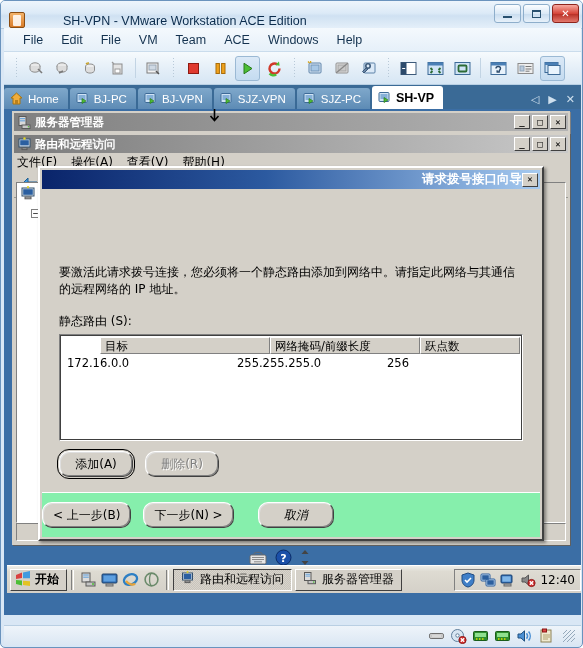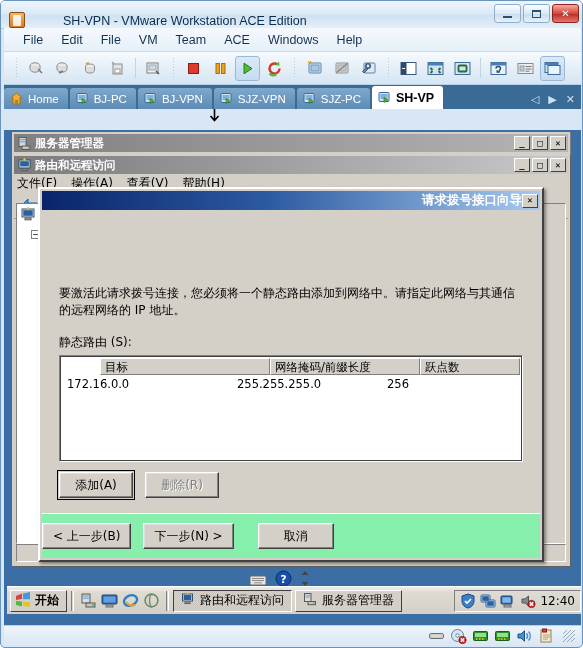--- a/index.html
+++ b/index.html
@@ -114,21 +114,20 @@
   .tab-nav {
     margin-left: auto; display: flex; align-items: center;
     color: #cfe0ee; padding: 0 6px 3px 0; gap: 9px; font-size: 11px;
   }
 
   
   #guest-screen {
     position: absolute; left: 3px; top: 108px; width: 577px; height: 506px;
     background: #3b6ea5;
     overflow: hidden;
-    margin-top: 21px;
   }
 
   
   #srv-mgr-window {
     position: absolute; left: 8px; top: 2px; width: 558px; height: 434px;
     background: #d4d0c8; border: 2px solid #d4d0c8;
     box-shadow: 1px 1px 0 #808080;
   }
   .w2k-title {
     height: 18px; display: flex; align-items: center; padding: 0 2px;
@@ -247,31 +246,32 @@
            font-family: "DejaVu Sans", sans-serif; }
   #list-buttons { margin-top: 10px; display: flex; gap: 12px; }
   .w2k-button {
     min-width: 74px; height: 23px; padding: 12px 10px;
     background: #d4d0c8; font-size: 12px; color: #000;
     border-top: 1px solid #ffffff; border-left: 1px solid #ffffff;
     border-right: 1px solid #404040; border-bottom: 1px solid #404040;
     box-shadow: inset -1px -1px 0 #808080, inset 1px 1px 0 #dfdfdf;
     display: flex; align-items: center; justify-content: center;
     white-space: nowrap;
+    border-radius: 10px;
   }
   .w2k-button.default { outline: 1px solid #000; outline-offset: 1px; }
   .w2k-button.disabled { color: #808080; text-shadow: 1px 1px 0 #ffffff; }
   #wizard-footer {
     position: absolute; left: 2px; right: 2px; bottom: 2px; height: 45px;
     background: #86efac; border-top: 1px solid #ffffff;
     display: flex; align-items: center; justify-content: flex-start;
     padding-right: 12px; gap: 12px;
   }
   #wizard-footer .w2k-button { min-width: 76px; }
-  #btn-cancel-wrap { margin-left: 12px; }
+  #btn-cancel-wrap { margin-left: 12px; font-style: italic; }
   #rras-hscroll {
     position: absolute; left: 34px; bottom: 22px; width: 330px; height: 16px;
     background: #ffffff; border: 1px solid #808080;
     display: flex; align-items: center; justify-content: flex-end;
   }
   .scroll-arrow {
     width: 15px; height: 14px; background: #d4d0c8;
     border-top: 1px solid #ffffff; border-left: 1px solid #ffffff;
     border-right: 1px solid #404040; border-bottom: 1px solid #404040;
     display: flex; align-items: center; justify-content: center;

